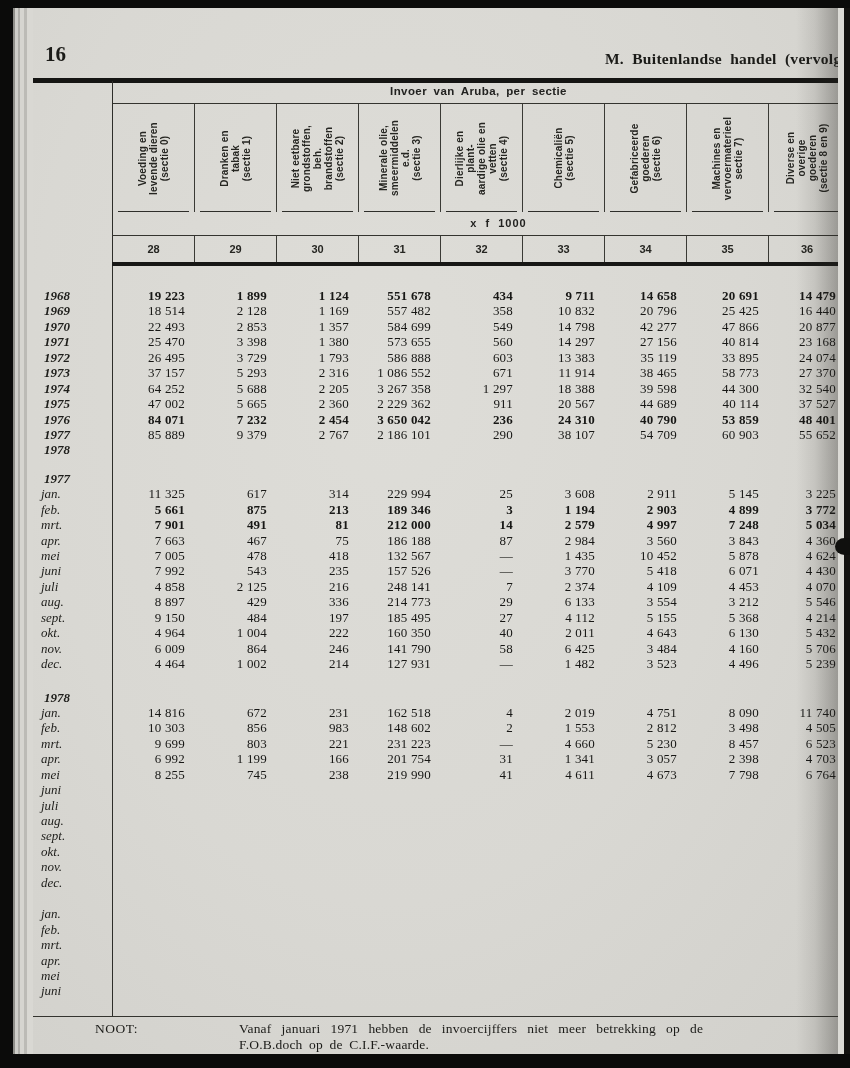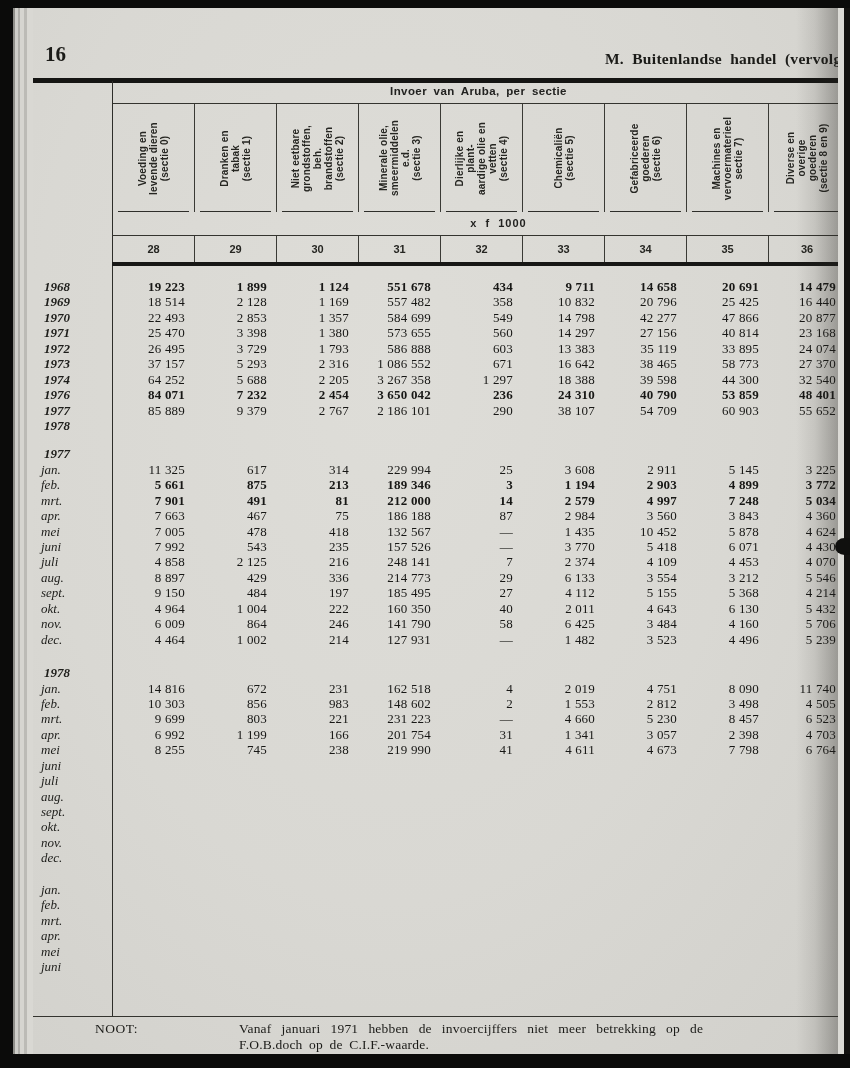--- a/index.html
+++ b/index.html
@@ -39,21 +39,21 @@
         font-family:"Liberation Sans",sans-serif;font-size:11px;font-weight:700;
         letter-spacing:1px;word-spacing:4px;color:#222220;}
   .line-above-nums{position:absolute;left:112px;top:235px;width:733px;height:1.2px;background:#34342f;}
   .colnum-band{position:absolute;left:113px;top:236px;width:732px;height:26px;display:grid;
         grid-template-columns:81px 82px 82px 82px 82px 82px 82px 82px 77px;}
   .ncell{display:flex;align-items:center;justify-content:center;
         font-family:"Liberation Sans",sans-serif;font-size:11px;font-weight:700;color:#262622;}
   .ncell + .ncell{border-left:1px solid #3a3a35;}
   .rule-under-nums{position:absolute;left:112px;top:262px;width:733px;height:3.6px;background:#171715;}
   
-  .tbody{position:absolute;left:32px;top:267px;width:813px;padding-top:12px;}
+  .tbody{position:absolute;left:32px;top:267px;width:813px;padding-top:21px;}
   .trow{display:grid;grid-template-columns:80px 82px 82px 82px 82px 82px 82px 82px 82px 77px;
         height:15.45px;line-height:15.45px;}
   .stub{font-style:italic;font-size:13px;padding-left:9px;white-space:nowrap;color:#1d1d1a;}
   .trow.year .stub,.trow.section .stub{font-weight:700;padding-left:12px;}
   .cell{text-align:right;padding-right:9px;font-size:13px;color:#171715;
         font-variant-numeric:tabular-nums;letter-spacing:.2px;}
   .trow.bold .cell{font-weight:700;}
   .line-bottom{position:absolute;left:32px;top:1016px;width:813px;height:1.3px;background:#34342f;}
   
   .noot{position:absolute;left:95px;top:1021px;width:660px;display:flex;
@@ -202,36 +202,48 @@
         <div class="cell">33 895</div>
         <div class="cell">24 074</div>
       </div>
       <div class="trow year">
         <div class="stub">1973</div>
         <div class="cell">37 157</div>
         <div class="cell">5 293</div>
         <div class="cell">2 316</div>
         <div class="cell">1 086 552</div>
         <div class="cell">671</div>
-        <div class="cell">16 642</div>
+        <div class="cell">11 914</div>
         <div class="cell">38 465</div>
         <div class="cell">58 773</div>
         <div class="cell">27 370</div>
       </div>
       <div class="trow year">
         <div class="stub">1974</div>
         <div class="cell">64 252</div>
         <div class="cell">5 688</div>
         <div class="cell">2 205</div>
         <div class="cell">3 267 358</div>
         <div class="cell">1 297</div>
         <div class="cell">18 388</div>
         <div class="cell">39 598</div>
         <div class="cell">44 300</div>
         <div class="cell">32 540</div>
+      </div>
+      <div class="trow year">
+        <div class="stub">1975</div>
+        <div class="cell">47 002</div>
+        <div class="cell">5 665</div>
+        <div class="cell">2 360</div>
+        <div class="cell">2 229 362</div>
+        <div class="cell">911</div>
+        <div class="cell">20 567</div>
+        <div class="cell">44 689</div>
+        <div class="cell">40 114</div>
+        <div class="cell">37 527</div>
       </div>
       <div class="trow year bold">
         <div class="stub">1976</div>
         <div class="cell">84 071</div>
         <div class="cell">7 232</div>
         <div class="cell">2 454</div>
         <div class="cell">3 650 042</div>
         <div class="cell">236</div>
         <div class="cell">24 310</div>
         <div class="cell">40 790</div>

